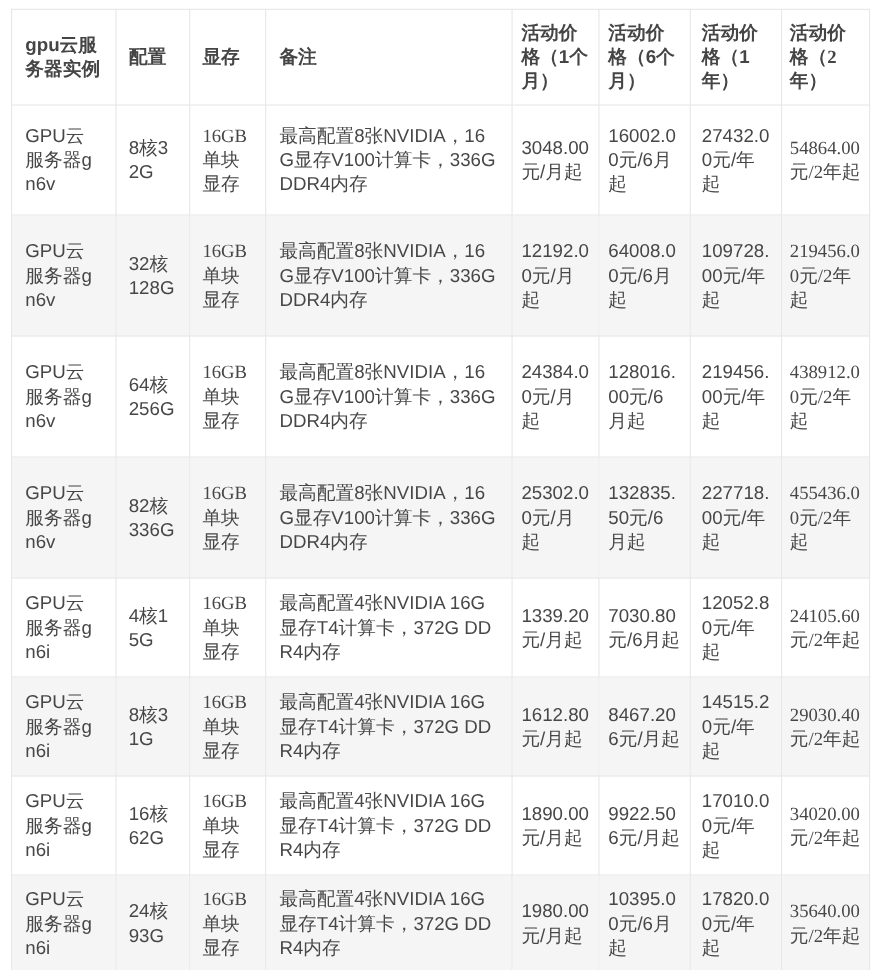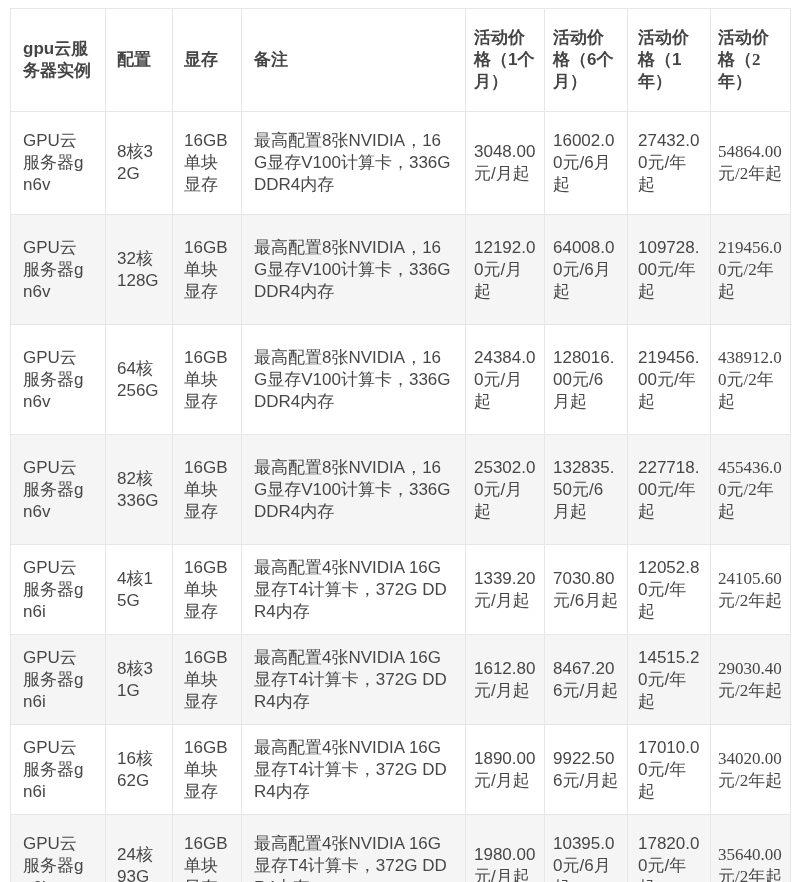--- a/index.html
+++ b/index.html
@@ -32,24 +32,24 @@
     word-break: break-all;
     overflow: hidden;
     padding: 0 10px;
     font-weight: 400;
   }
   .price-table th { font-weight: 700; color: #454545; }
 
   
   .c0 { padding: 0 14px 0 12px !important; }
   .c1 { padding: 0 11px !important; }
-  .c2 { padding: 11px 11px !important; }
+  .c2 { padding: 11px 11px !important; font-family: Liberation Serif, serif; }
   .c3 { padding: 0 12px !important; }
   .c4 { padding: 0 8px  !important; }
-  .c5 { padding: 18px 8px !important; }
+  .c5 { padding: 0 8px !important; }
   .c6 { padding: 0 10px !important; }
   .c7 { padding: 0 7px  !important; font-family: Liberation Serif, serif; }
 
   thead tr { height: 87px; }
   tbody.data tr:nth-child(1) { height: 100px; }
   tbody.data tr:nth-child(2) { height: 110px; }
   tbody.data tr:nth-child(3) { height: 110px; }
   tbody.data tr:nth-child(4) { height: 110px; }
   tbody.data tr:nth-child(5) { height: 90px; }
   tbody.data tr:nth-child(6) { height: 90px; }

